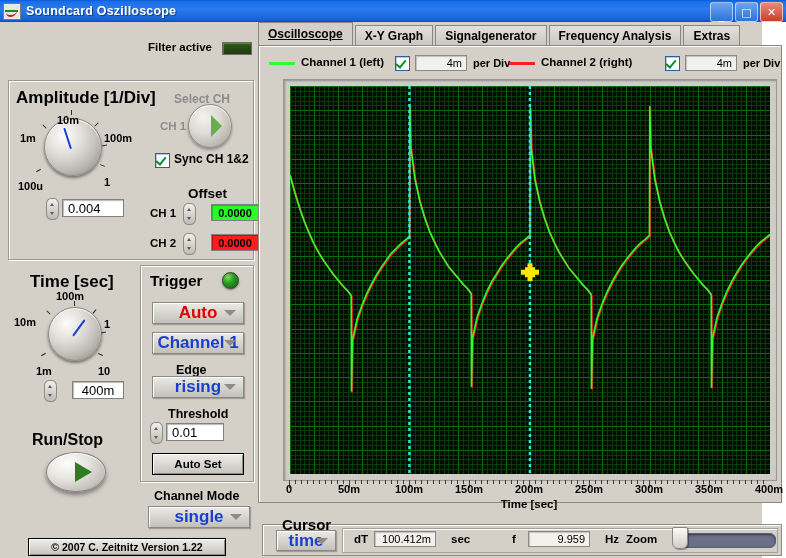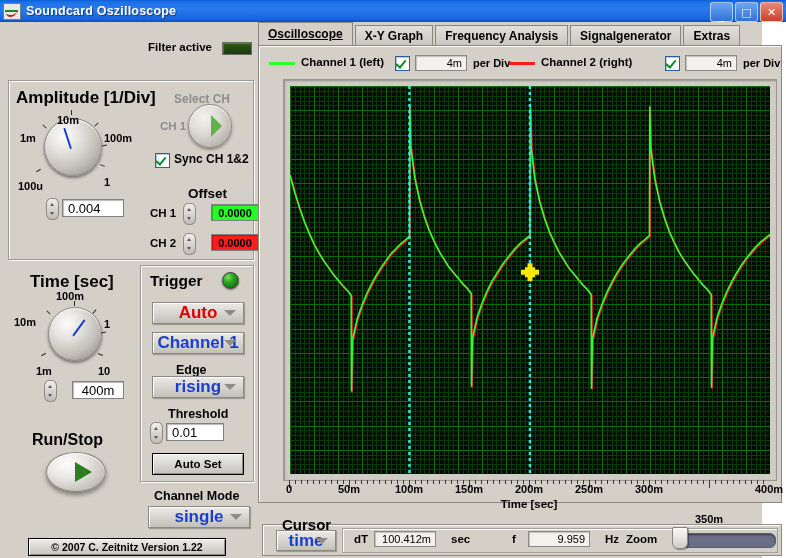--- a/index.html
+++ b/index.html
@@ -294,22 +294,22 @@
       <span>single</span>
       <i class="arr"></i>
     </div>
 
   <div class="btn" id="btn-copy">© 2007   C. Zeitnitz Version 1.22</div>
 
   <div id="rightpane">
     <div class="tabstrip">
       <div class="tab active">Oscilloscope</div>
       <div class="tab">X-Y Graph</div>
+      <div class="tab">Signalgenerator</div>
       <div class="tab">Frequency Analysis</div>
-      <div class="tab">Signalgenerator</div>
       <div class="tab">Extras</div>
     </div>
 
     <div class="tabbody">
       <div class="leg-line" id="leg1-line"></div>
       <div class="leg-lbl" id="leg1-lbl">Channel 1 (left)</div>
       <div class="chk" id="leg1-chk"></div>
       <div class="divfld" id="div1">4m</div>
       <div class="divlbl" id="divl1">per Div</div>
 
@@ -636,21 +636,21 @@
             <line x1="480.5" x2="480.5" y1="0" y2="8" stroke="#3a3a3a" stroke-width="1"></line>
           </svg></div>
       <div id="xaxis">
           <div class="xtick" style="left: -18px; width: 36px; text-align: center;">0</div>
           <div class="xtick" style="left: 42px; width: 36px; text-align: center;">50m</div>
           <div class="xtick" style="left: 102px; width: 36px; text-align: center;">100m</div>
           <div class="xtick" style="left: 162px; width: 36px; text-align: center;">150m</div>
           <div class="xtick" style="left: 222px; width: 36px; text-align: center;">200m</div>
           <div class="xtick" style="left: 282px; width: 36px; text-align: center;">250m</div>
           <div class="xtick" style="left: 342px; width: 36px; text-align: center;">300m</div>
-          <div class="xtick" style="left: 402px; width: 36px; text-align: center; margin-top: 30px;">350m</div>
+          <div class="xtick" style="left: 402px; width: 36px; text-align: center;">350m</div>
           <div class="xtick" style="left: 462px; width: 36px; text-align: center;">400m</div>
         </div>
       <div id="xtitle">Time [sec]</div>
     </div>
   </div>
 
   <div id="cursorbar"></div>
   <div id="lbl-cursor">Cursor</div>
   <div class="combo" id="cb-cursor">
       <span>time</span>

